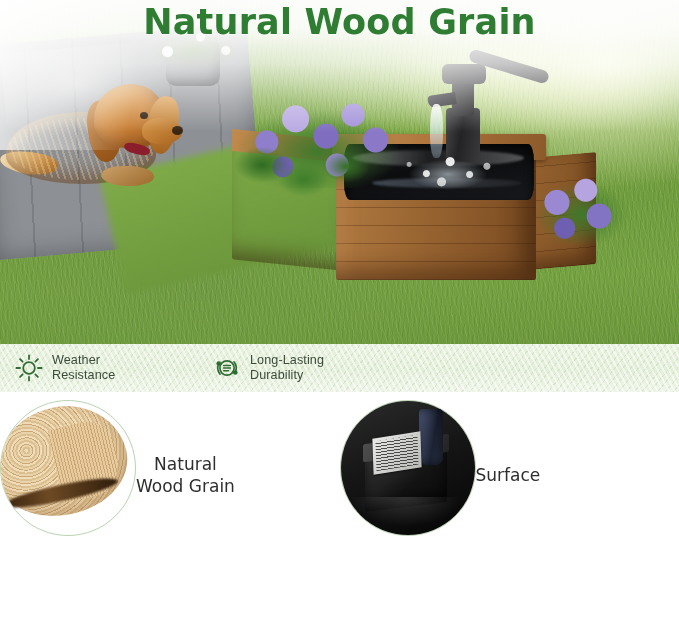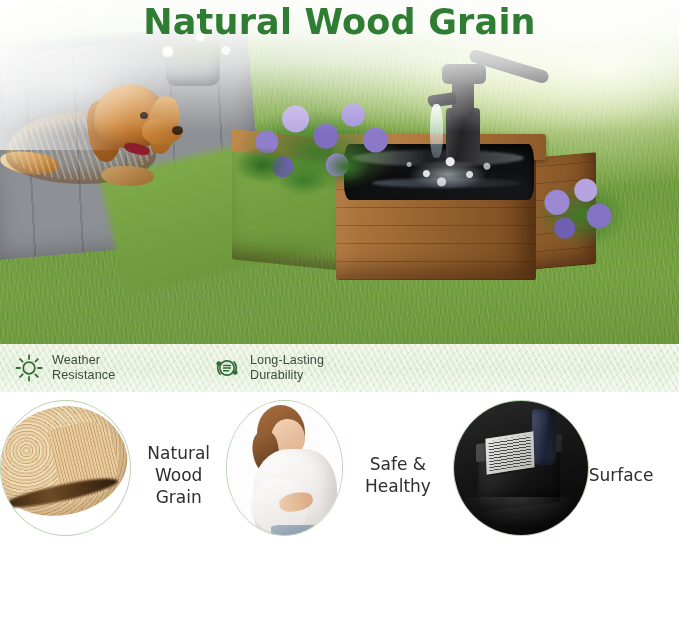--- a/index.html
+++ b/index.html
@@ -569,33 +569,20 @@
     <div class="thumb">
       <div class="wood-grain"></div>
       <div class="wood-side"></div>
       <div class="wood-edge"></div>
     </div>
     <div class="caption">Natural
 Wood Grain</div>
   </div>
 
 
-  <div class="card">
-    <div class="thumb">
-      <div class="pw-bg"></div>
-      <div class="pw-hair"></div>
-      <div class="pw-face"></div>
-      <div class="pw-hair2"></div>
-      <div class="pw-body"></div>
-      <div class="pw-belly"></div>
-      <div class="pw-arm"></div>
-      <div class="pw-jeans"></div>
-    </div>
-    <div class="caption">Safe &amp; Healthy</div>
-  </div>
 
   <div class="card">
     <div class="thumb">
       <div class="pmp-bg"></div>
       <div class="pmp-body"></div>
       <div class="pmp-top"></div>
       <div class="pmp-tube"></div>
       <div class="pmp-tube-cap"></div>
       <div class="pmp-label">
         <div class="pmp-label-txt"></div>

